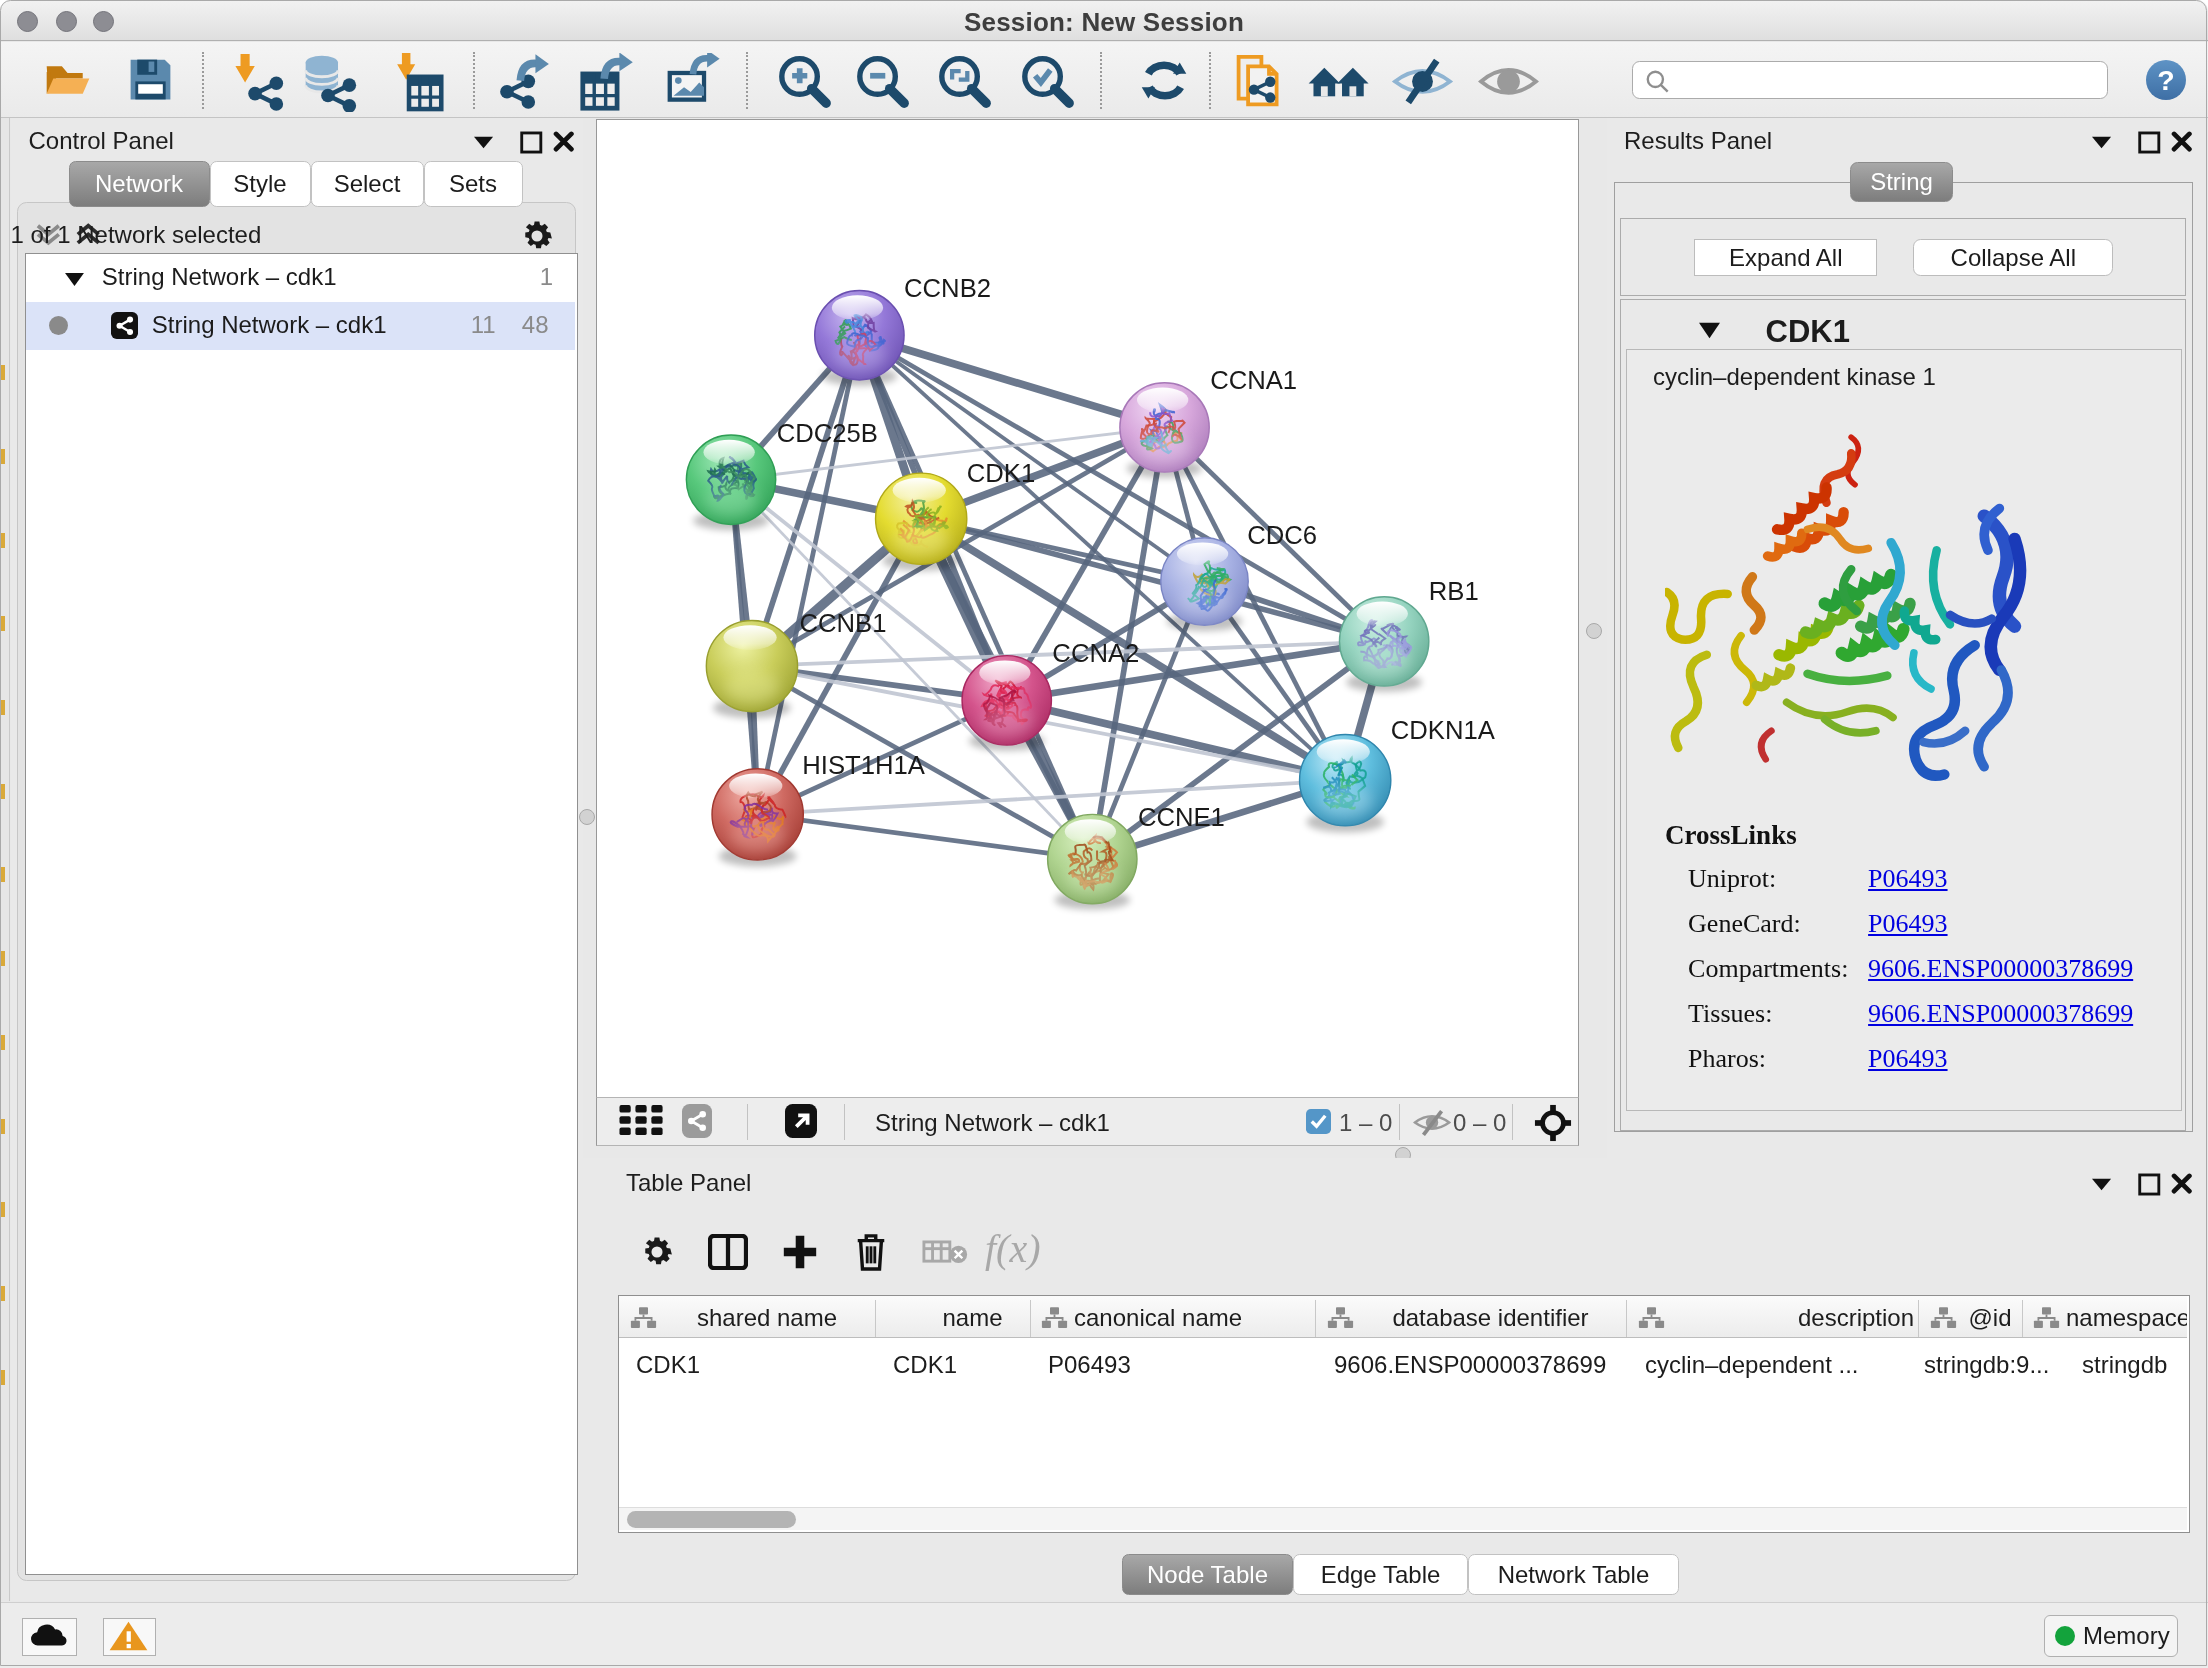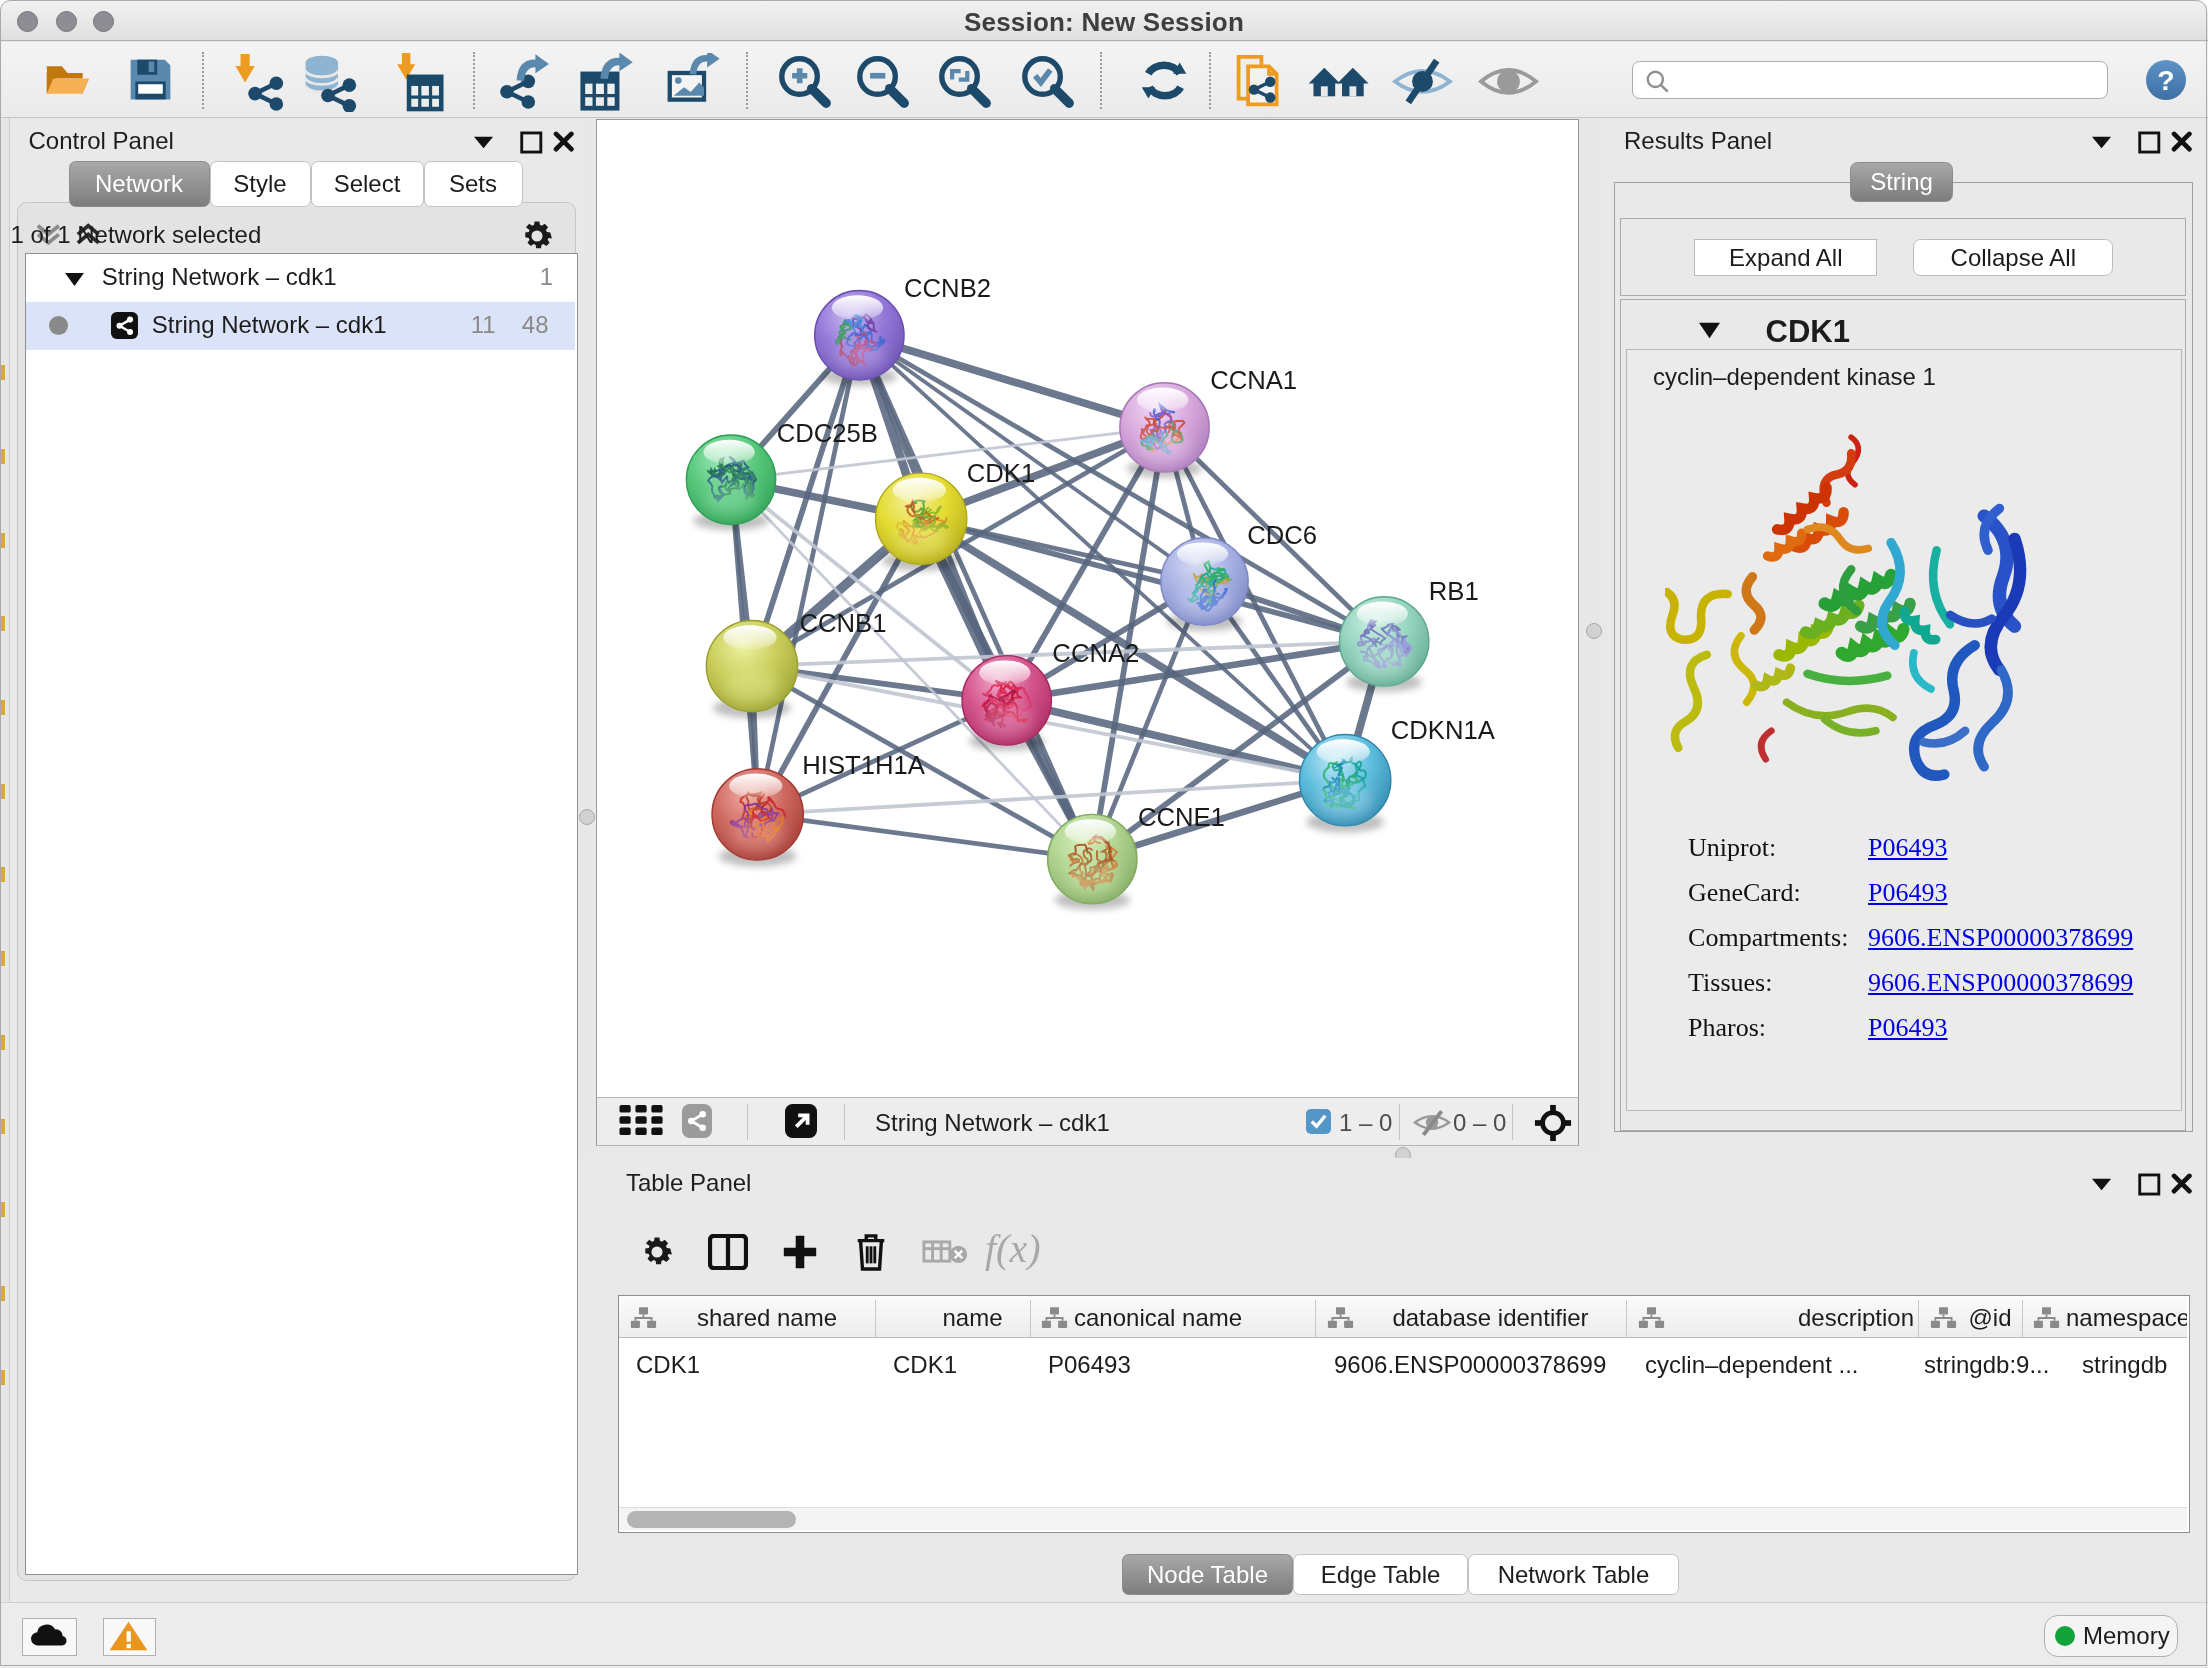--- a/index.html
+++ b/index.html
@@ -664,20 +664,21 @@
           <path d="M368 128 q16 48 -12 82 q-24 30 -4 56" fill="none" stroke="#1a3ab8" stroke-width="13" stroke-linecap="round"></path>
           <path d="M352 96 q-24 18 -12 44" fill="none" stroke="#3060d0" stroke-width="10" stroke-linecap="round"></path>
           <path d="M326 240 q-30 18 -22 48 q6 26 -20 36 q-28 10 -20 36 q8 22 30 16" fill="none" stroke="#2058c0" stroke-width="11" stroke-linecap="round"></path>
           <path d="M354 266 q18 32 -10 56 q-24 22 -8 46" fill="none" stroke="#3068c8" stroke-width="10" stroke-linecap="round"></path>
           <path d="M300 208 q24 16 44 4" fill="none" stroke="#2850c0" stroke-width="9" stroke-linecap="round"></path>
           <path d="M316 330 q-20 18 -44 12" fill="none" stroke="#3a6ec8" stroke-width="9" stroke-linecap="round"></path>
           <path d="M112 330 q-18 12 -6 30" fill="none" stroke="#c03030" stroke-width="7" stroke-linecap="round"></path>
           <path d="M168 318 q24 20 54 12" fill="none" stroke="#78b028" stroke-width="8" stroke-linecap="round"></path>
         </svg>
       <div style="position:absolute;left:38px;top:470px;width:514px;font-family:'Liberation Serif',serif;font-size:26px;color:#111">
+        <div style="font-weight:700;font-size:27px">CrossLinks</div>
         <table style="border-collapse:collapse;margin-top:5.7px;font-size:26px">
           <tbody>
               <tr>
                 <td style="width:203px;box-sizing:border-box;height:45px;padding:0 0 0 23px">Uniprot:</td>
                 <td style="padding:0"><span class="lnk">P06493</span></td>
               </tr>
           <tr>
                 <td style="width:203px;box-sizing:border-box;height:45px;padding:0 0 0 23px">GeneCard:</td>
                 <td style="padding:0"><span class="lnk">P06493</span></td>
               </tr>
@@ -827,18 +828,18 @@
         <path d="M16 28 a7 7 0 0 1 -1 -14 a10 9 0 0 1 19 -3 a7 7 0 0 1 8 7 a5 5 0 0 1 -2 10 Z" fill="#111"></path>
       </svg>
   </div>
   <div class="abs" style="left:103px;top:15px;width:53px;height:38px;background:#f8f8f8;border:1.9px solid #b0b0b0">
     <svg width="49" height="34" viewBox="0 0 52 36">
         <path d="M26 3 L46 33 H6 Z" fill="#e8961e"></path>
         <rect x="24" y="13" width="4.5" height="11" fill="#fff"></rect>
         <rect x="24" y="26.5" width="4.5" height="4.5" fill="#fff"></rect>
       </svg>
   </div>
-  <div class="abs" style="left:2044px;top:12.4px;width:134px;height:42px;background:#f4f4f4;border:1.9px solid #b0b0b0;border-radius:14px">
+  <div class="abs" style="left:2044px;top:12.4px;width:134px;height:42px;background:#f4f4f4;border:1.9px solid #b0b0b0;border-radius:6px">
     <div class="abs" style="left:9.5px;top:9.5px;width:20px;height:20px;border-radius:50%;background:#13a33c"></div>
     <div class="abs" style="left:38px;top:5.7px;font-size:24px">Memory</div>
   </div>
 </div>
 
 
 </body></html>

